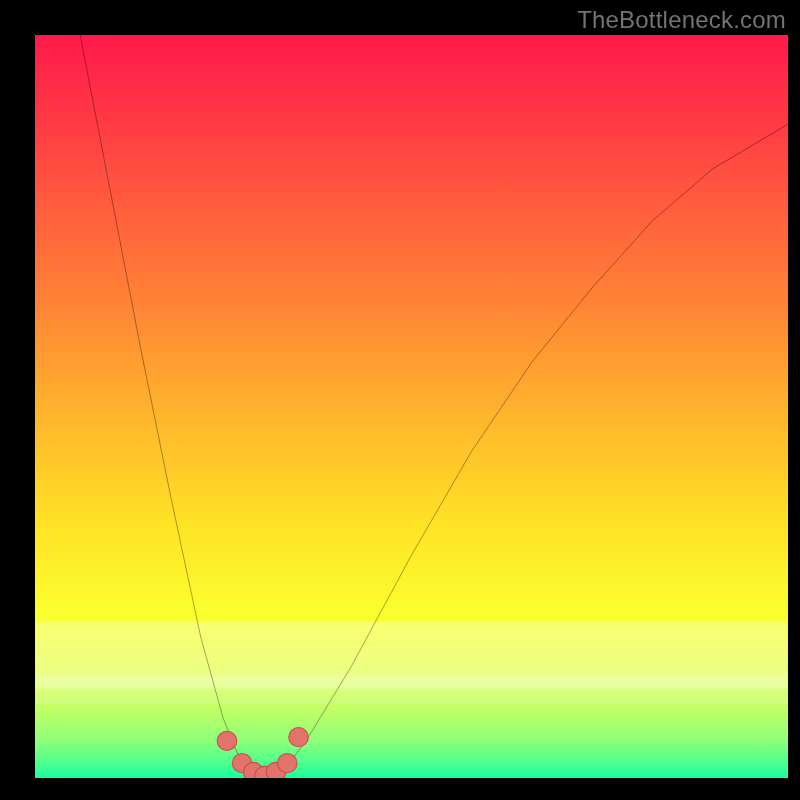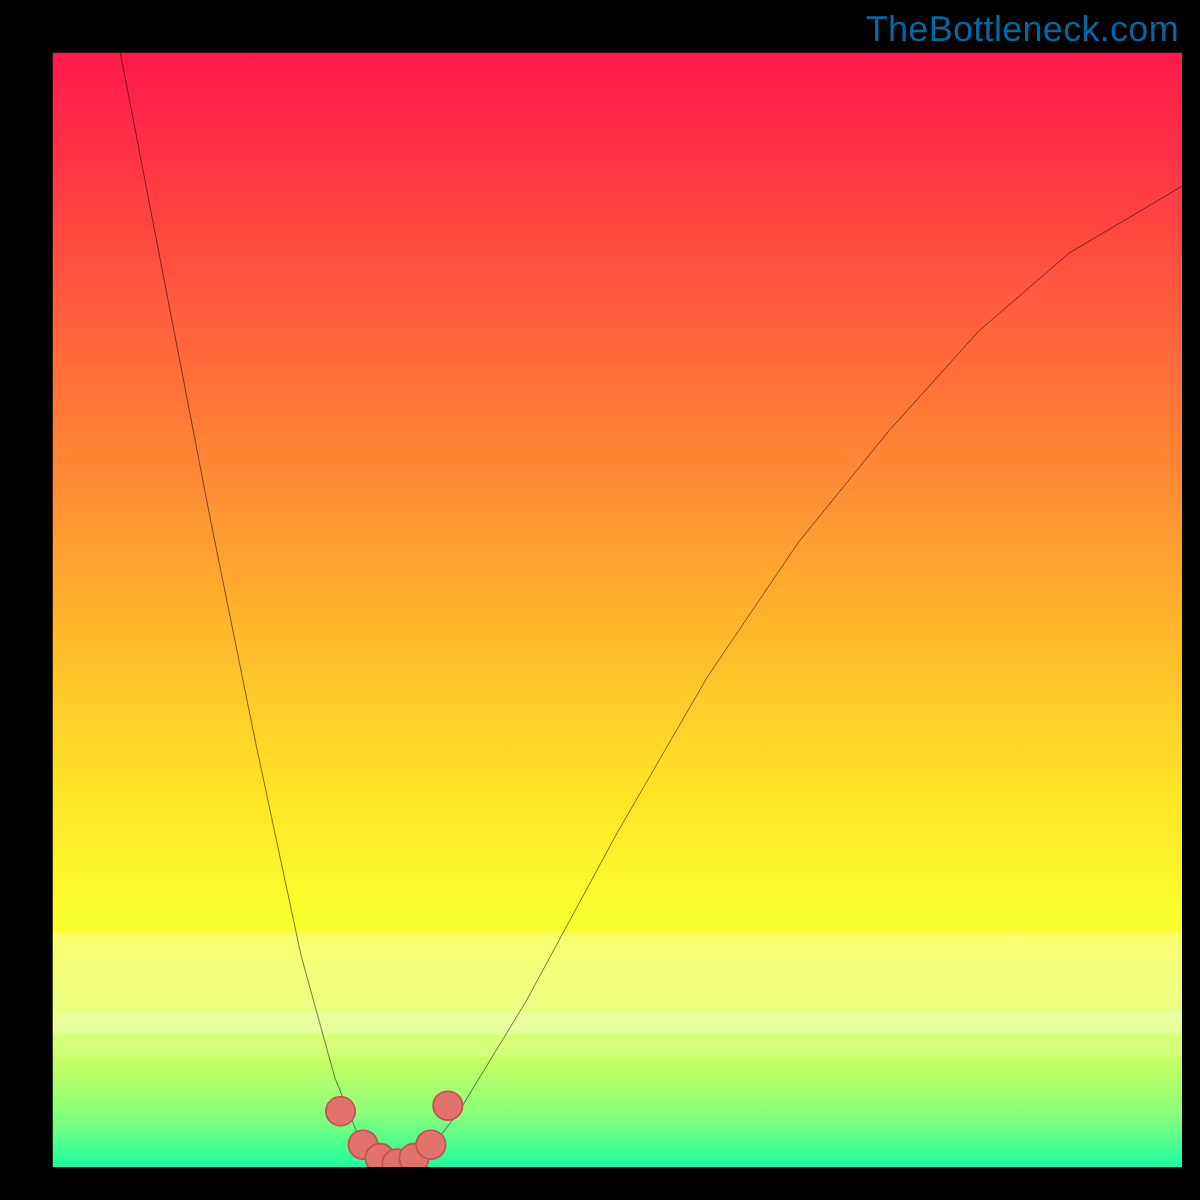--- a/index.html
+++ b/index.html
@@ -58,21 +58,21 @@
     right: 0;
     top: 86%;
     height: 4%;
     background: rgba(255,255,255,0.18);
     filter: blur(1px);
   }
   .watermark {
     position: absolute;
     top: 6px;
     right: 14px;
-    color: #0369a1;
+    color: #737373;
     font-size: 24px;
     letter-spacing: 0.2px;
     font-weight: 500;
     user-select: none;
   }
   svg.curve {
     position: absolute;
     inset: 0;
     width: 100%;
     height: 100%;

